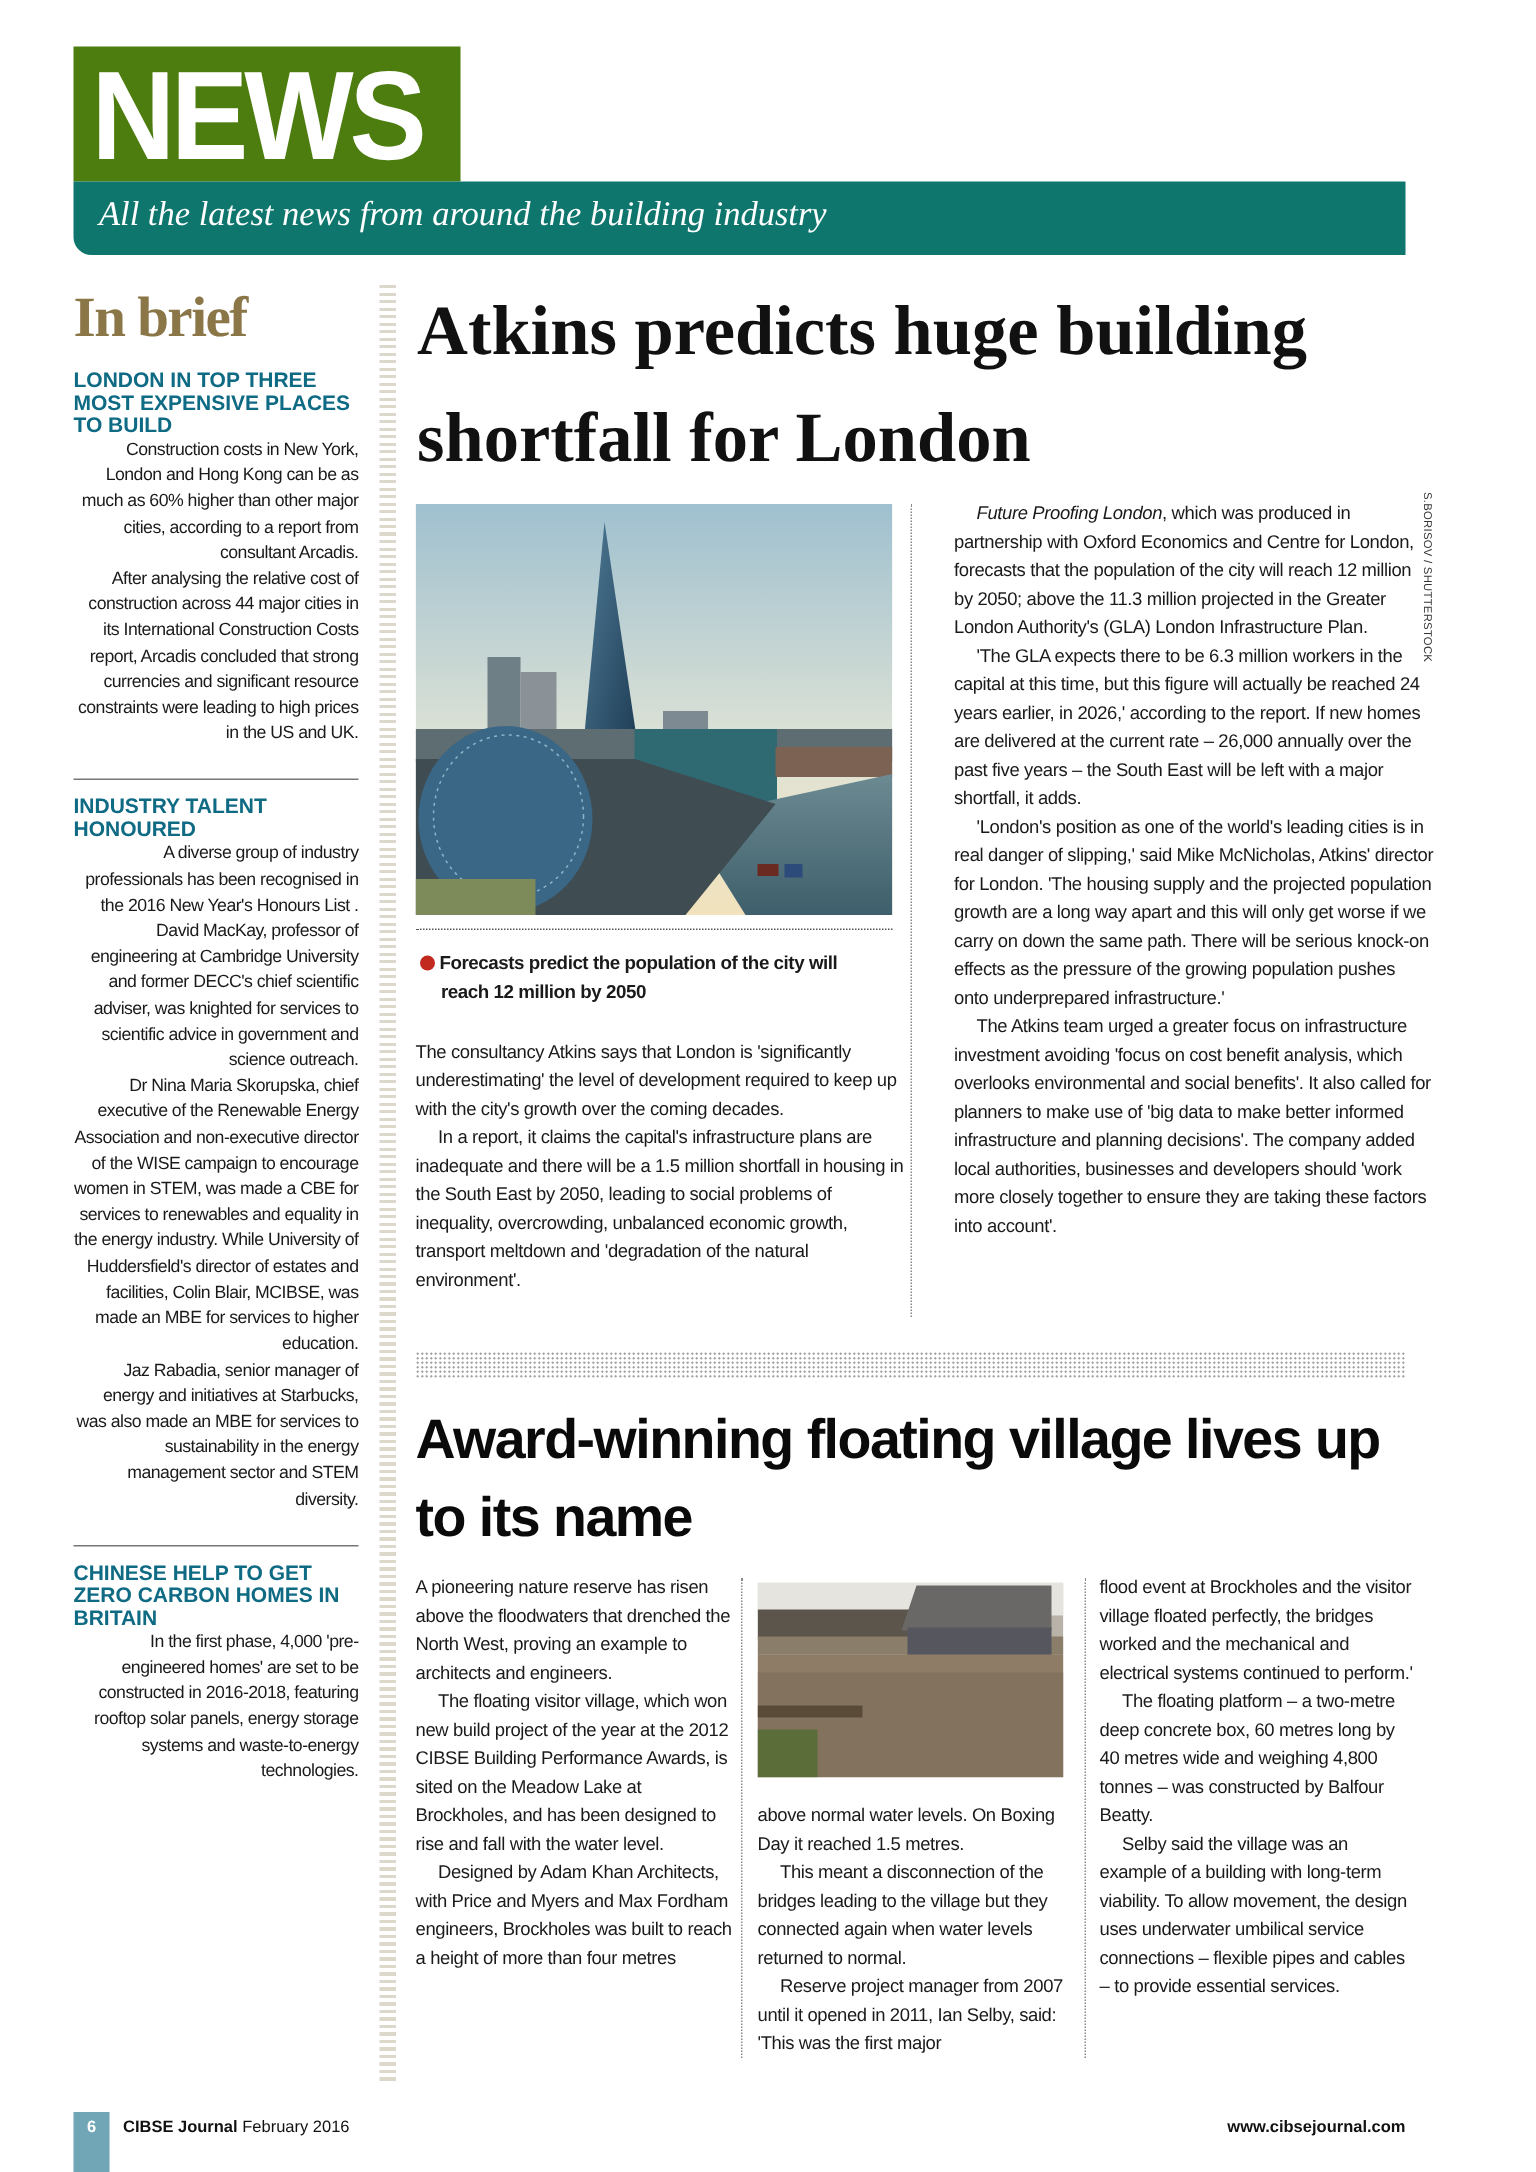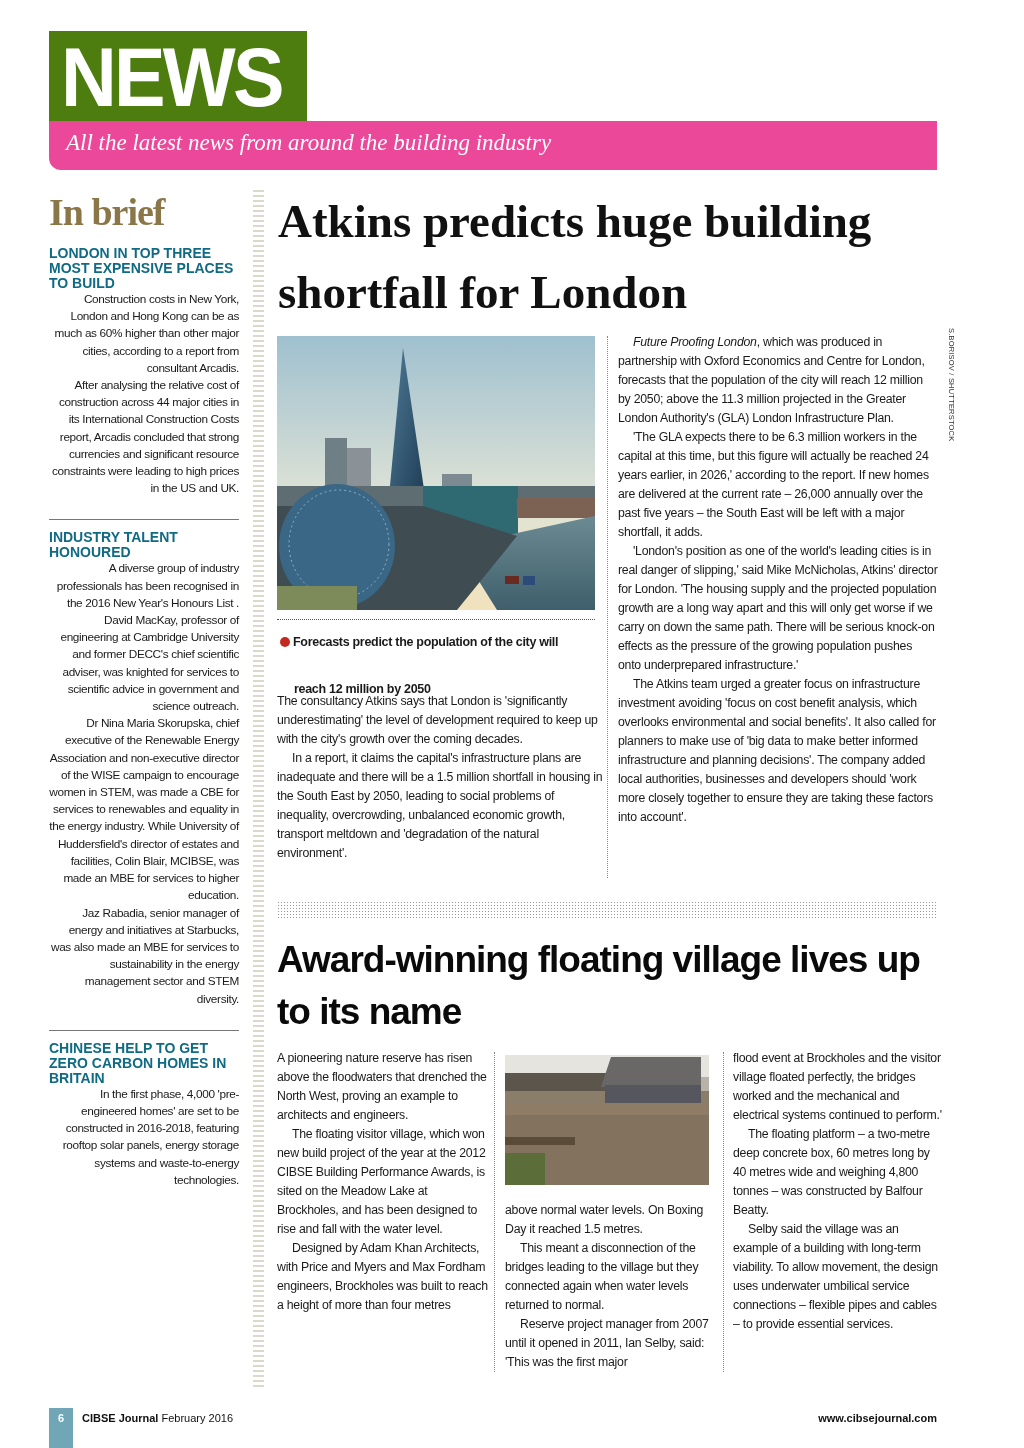--- a/index.html
+++ b/index.html
@@ -1,45 +1,45 @@
 <!DOCTYPE html>
 <html><head>
 <meta charset="utf-8">
 <style>
   html, body { margin: 0; padding: 0; background: #ffffff; }
   body { width: 1024px; height: 1448px; position: relative; overflow: hidden; font-family: "Liberation Sans", sans-serif; color: #1a1a1a; }
 
   
   .news-block { position: absolute; left: 49px; top: 31px; width: 258px; height: 90px; background: #4d7c0f; }
   .news-word { position: absolute; left: 12px; top: 2px; font-family: "Liberation Sans", sans-serif; font-weight: 700; font-size: 84px; line-height: 88px; color: #fff; letter-spacing: -3px; transform: scaleX(0.92); transform-origin: left top; }
-  .tagline-bar { position: absolute; left: 49px; top: 121px; width: 888px; height: 49px; background: #ec4899; border-bottom-left-radius: 12px; }
+  .tagline-bar { position: absolute; left: 49px; top: 121px; width: 888px; height: 49px; background: #0f766e; border-bottom-left-radius: 12px; }
   .tagline { position: absolute; left: 17px; top: 9px; font-family: "Liberation Serif", serif; font-style: italic; font-size: 23px; color: #fff; }
 
   
   .sidebar { position: absolute; left: 49px; top: 190px; width: 190px; }
   .brief-title { font-family: "Liberation Serif", serif; font-weight: 700; font-size: 38px; color: #8b7648; letter-spacing: -1px; line-height: 44px; margin: 0 0 12px 0; }
   .brief-item h3 { font-family: "Liberation Sans", sans-serif; font-weight: 700; font-size: 14px; line-height: 15px; color: #0f6a84; margin: 0; text-transform: uppercase; }
   .brief-item p { font-family: "Liberation Sans", sans-serif; font-size: 11.8px; line-height: 17.2px; margin: 0; letter-spacing: -0.35px; text-align: right; }
   .brief-item p + p { text-indent: 14px; }
   .brief-sep { border-top: 1px solid #777; margin: 22px 0 10px 0; }
 
   .stripe-divider { position: absolute; left: 253px; top: 190px; width: 11px; height: 1200px;
     background: repeating-linear-gradient(to bottom, #dcd8cc 0px, #dcd8cc 2px, transparent 2px, transparent 5px); }
 
   
   .lead-headline { position: absolute; left: 278px; top: 186px; width: 660px; font-family: "Liberation Serif", serif; font-size: 47px; line-height: 71px; color: #111; margin: 0; }
   .lead-photo { position: absolute; left: 277px; top: 336px; width: 318px; height: 274px; overflow: hidden; }
   .photo-dots { position: absolute; left: 277px; top: 619px; width: 318px; border-top: 1px dotted #555; }
   .caption { position: absolute; left: 280px; top: 633px; width: 320px; font-family: "Liberation Sans", sans-serif; font-weight: 700; font-size: 12.5px; line-height: 18.5px; letter-spacing: -0.3px; }
   .caption-dot { display: inline-block; width: 10px; height: 10px; border-radius: 50%; background: #c22a20; margin-right: 3px; vertical-align: -1px; }
   .caption-text { display: inline; }
-  .caption-line2 { padding-left: 14px; margin-top: 28px; }
+  .caption-line2 { padding-left: 14px; }
   .lead-col1 { position: absolute; left: 277px; top: 692px; width: 330px; }
   .col-sep { position: absolute; border-left: 1px dotted #888; }
-  .lead-col2 { position: absolute; left: 618px; top: 333px; width: 320px; }
+  .lead-col2 { position: absolute; left: 636px; top: 333px; width: 320px; }
   .body-p { font-family: "Liberation Sans", sans-serif; font-size: 12.3px; line-height: 19px; margin: 0; letter-spacing: -0.25px; }
   .body-p.indent { text-indent: 15px; }
   .body-p.lead-in { text-indent: 15px; }
   .body-p em { font-style: italic; }
   .credit { position: absolute; left: 946px; top: 328px; width: 10px; font-family: "Liberation Sans", sans-serif; font-size: 7.5px; color: #333; writing-mode: vertical-rl; letter-spacing: 0.2px; }
 
   .grid-rule { position: absolute; left: 277px; top: 901px; width: 660px; height: 18px;
     background-image: radial-gradient(circle, #999 0.6px, transparent 0.8px); background-size: 3px 3px; }
 
   

